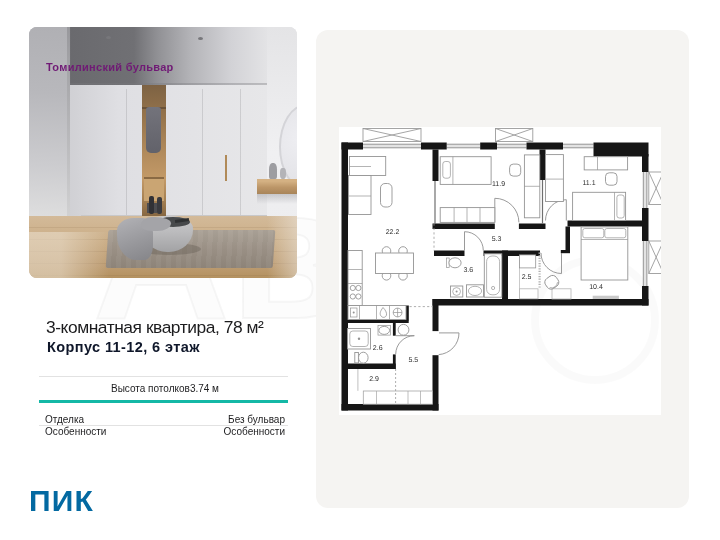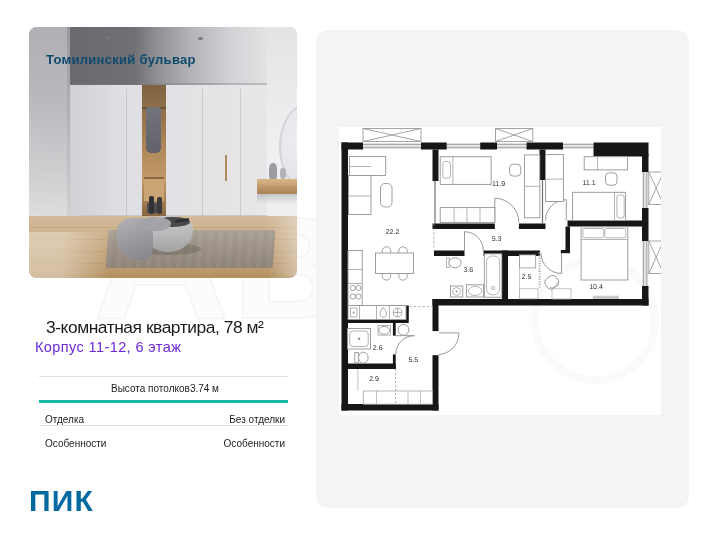--- a/index.html
+++ b/index.html
@@ -78,41 +78,41 @@
   <div class="abs" style="left:114px;top:189px;width:50px;height:36px;border-radius:46% 46% 48% 48%/34% 34% 62% 62%;background:linear-gradient(180deg,#c9c9cb 0%,#bbbbbd 45%,#a2a2a4 100%)"></div>
 
   <div class="abs" style="left:127px;top:189.5px;width:34px;height:10px;border-radius:50%;background:#47494b"></div>
 
   <div class="abs" style="left:146px;top:192px;width:14px;height:3px;background:#2e3032;transform:rotate(-8deg)"></div>
 
   <div class="abs" style="left:88px;top:191px;width:36px;height:42px;border-radius:46% 30% 24% 54%/30% 36% 34% 58%;background:linear-gradient(160deg,#b0b0b4 5%,#9b9b9f 50%,#87878b 95%)"></div>
 
   <div class="abs" style="left:112px;top:190px;width:30px;height:14px;border-radius:40% 60% 50% 40%/60% 50% 60% 40%;background:#a4a4a8"></div>
 
-  <div class="abs txt" style="left:17px;top:25px;font-size:13px;font-weight:bold;color:#0c4a6e;letter-spacing:0.3px">Томилинский бульвар</div>
+  <div class="abs txt" style="left:17px;top:34px;font-size:11px;font-weight:bold;color:#701a75;letter-spacing:0.3px">Томилинский бульвар</div>
 </div>
 
 <div class="abs txt" style="left:46px;top:317px;font-size:17.4px;font-weight:normal;color:#1c1c1e;letter-spacing:-0.45px">3-комнатная квартира, 78 м²</div>
 
-<div class="abs txt" style="left:35px;top:339px;font-size:14.5px;font-weight:normal;color:#6d28d9;letter-spacing:0.4px">Корпус 11-12, 6 этаж</div>
+<div class="abs txt" style="left:47px;top:339px;font-size:14.5px;font-weight:bold;color:#0f172a;letter-spacing:0.4px">Корпус 11-12, 6 этаж</div>
 
 <div class="abs txt" style="left:39px;top:375.5px;width:249px;font-size:10px;color:#1d1d1f">
 
   <div style="height:22.7px;border-top:1px solid #e2e2e2;display:flex;align-items:center;justify-content:center">
       <span style="padding-left:6px">Высота потолков</span>
       <span style="padding-right:3px">3.74 м</span>
     </div>
 
 
   <div style="height:22.7px;border-top:3px solid #14b8a6;display:flex;align-items:flex-end;justify-content:space-between">
       <span style="padding-left:6px">Отделка</span>
-      <span style="padding-right:3px">Без отделки</span>
+      <span style="padding-right:3px">Без бульвар</span>
     </div>
 
-  <div style="height:22.7px;border-top:1px solid #e2e2e2;display:flex;align-items:flex-end;justify-content:space-between">
+  <div style="height:22.7px;border-top:1px solid #e2e2e2;display:flex;align-items:flex-start;justify-content:space-between">
       <span style="padding-left:6px">Особенности</span>
       <span style="padding-right:3px">Особенности</span>
     </div>
 </div>
 
 <div class="abs txt" style="left:29px;top:484px;font-size:30px;font-weight:bold;color:#0369a1;letter-spacing:1.2px">ПИК</div>
 
 <div class="abs" style="left:316px;top:30px;width:373px;height:478px;border-radius:12px;background:#f5f4f2"></div>
 
 <div class="abs" style="left:339px;top:127px;width:322px;height:288px;background:#ffffff"></div>

